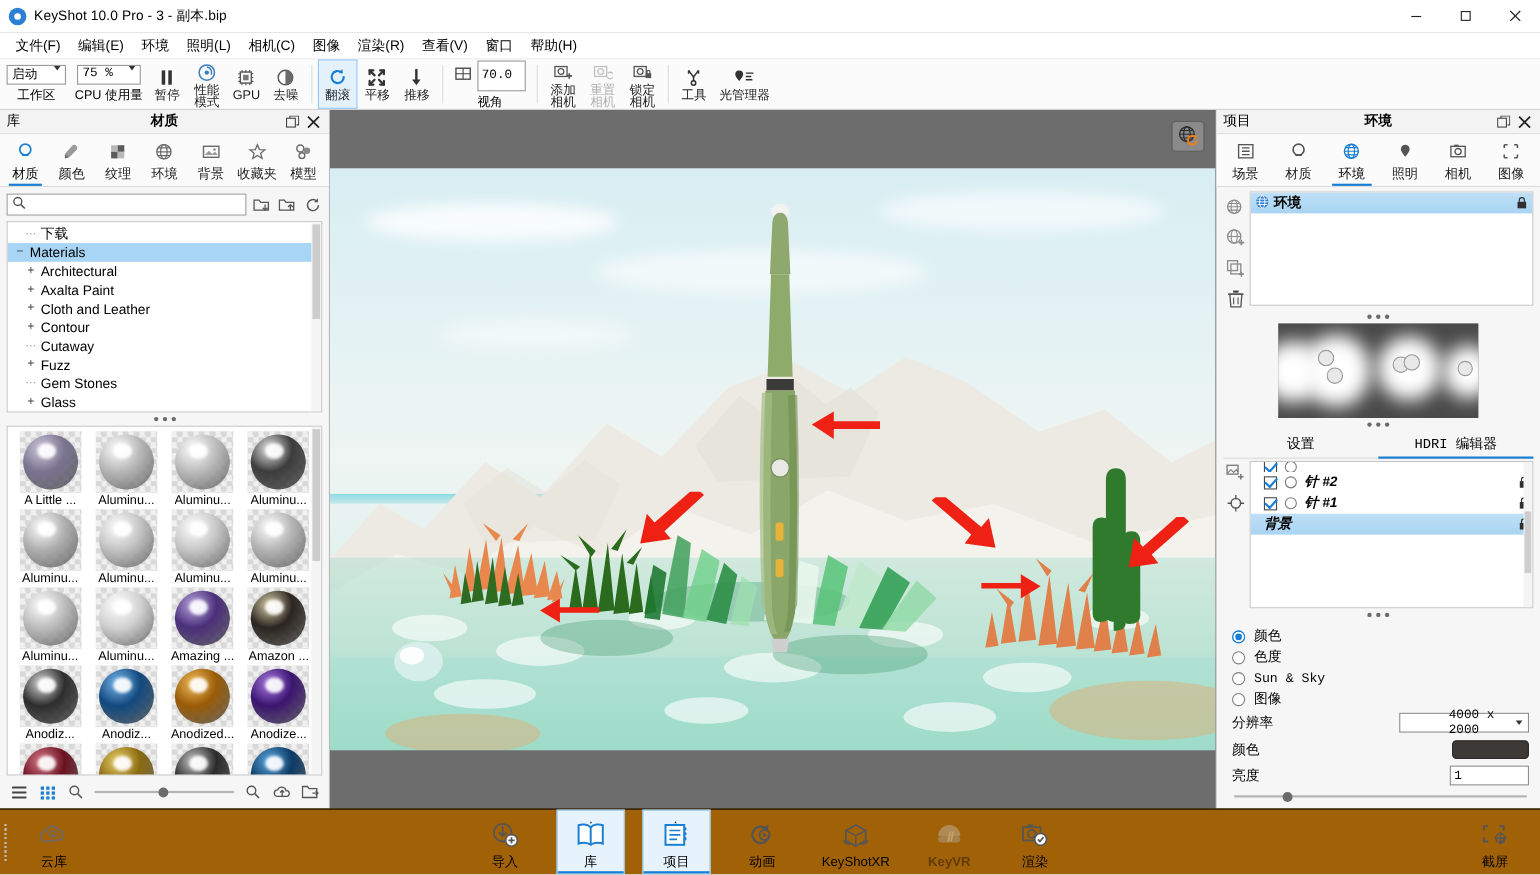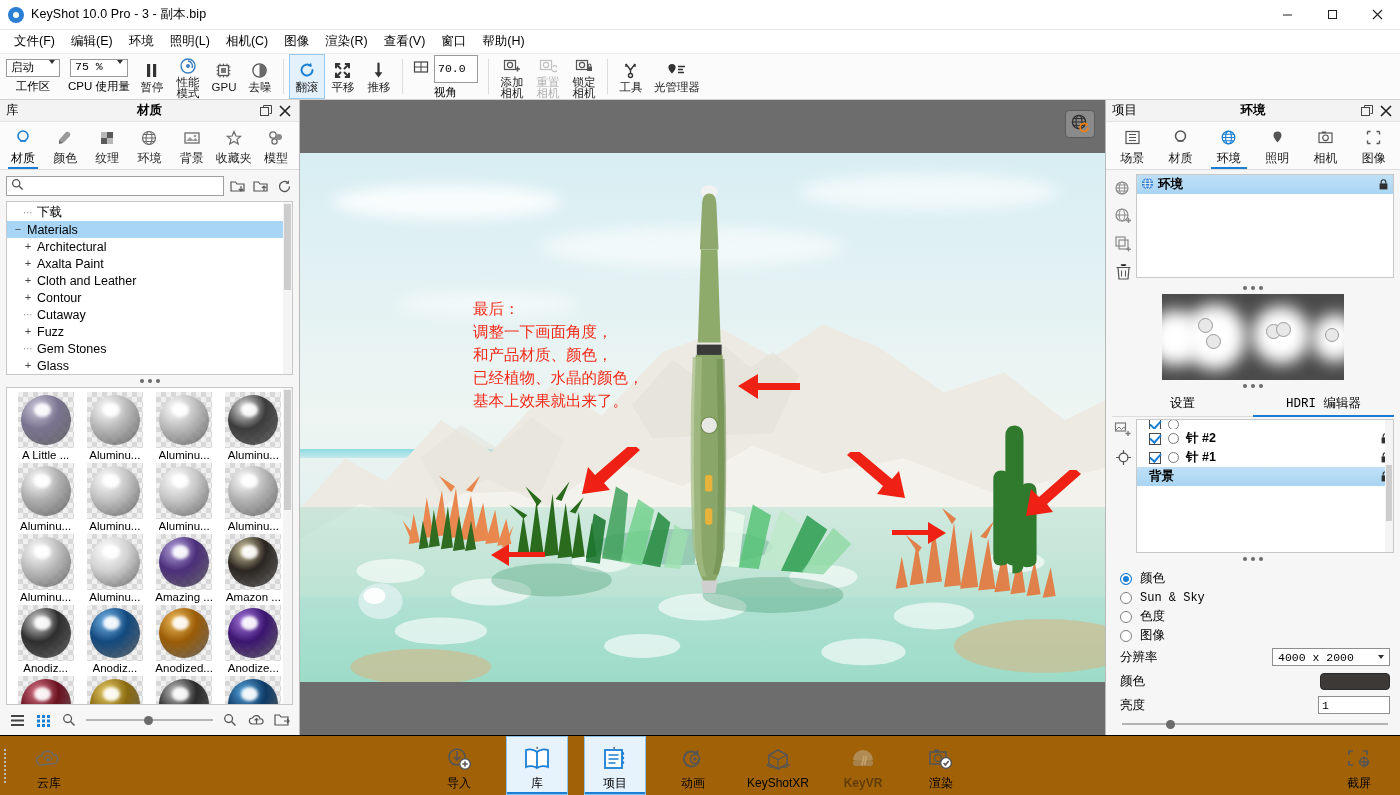--- a/index.html
+++ b/index.html
@@ -243,21 +243,21 @@
   .subtabs {
     display: flex; justify-content: center; gap: 0; border-bottom: 1px solid #dcdcdc; flex: 0 0 22px;
     align-items: stretch; margin: 0 6px;
   }
   .subtab {
     flex: 1; text-align: center; font-size: 12.5px; padding: 3px 0 4px; cursor: default; position: relative;
   }
   .subtab.sel::after { content:''; position:absolute; left:0; right:0; bottom:-1px; height:2px; background:#1a7fd4; }
   .subtab.sel { font-family: "Liberation Mono", monospace; }
 
-  .scene-tree-area { display: flex; padding: 2px 6px 0 4px; flex: 0 0 auto; }
+  .scene-tree-area { display: flex; padding: 2px 6px 0 4px; flex: 0 0 auto; font-style: italic; }
   .scene-tree {
     flex: 1; border: 1px solid #c8c8c8; background: #fff; height: 134px; position: relative; overflow: hidden;
   }
   .st-row {
     height: 19px; display: flex; align-items: center; font-size: 12.5px; padding-left: 12px; cursor: default;
   }
   .st-row.sel { background: linear-gradient(180deg,#bfe0f7,#a9d4f3); }
   .st-check {
     width: 12px; height: 12px; border: 1px solid #4a4a4a; background: #fff; margin-right: 7px;
     display: flex; align-items: center; justify-content: center; position: relative;
@@ -281,21 +281,21 @@
     margin-right: 8px; position: relative;
   }
   .rad.on { border-color: #1a7fd4; background: #1a7fd4; box-shadow: inset 0 0 0 2px #fff; }
   .field-row { display: flex; align-items: center; height: 24px; }
   .field-row .flabel { width: 130px; }
   .field-row .fctl { flex: 1; display: flex; justify-content: flex-end; }
   .sel-box {
     width: 118px; height: 18px; border: 1px solid #8e8e8e; background: #fff; display: flex;
     align-items: center; padding: 0 2px 0 5px; font-size: 11.5px; font-family: "Liberation Mono", monospace;
   }
-  .sel-box .sv { flex: 1; }
+  .sel-box .sv { flex: 1; margin-left: 39px; }
   .sel-box .sarrow {
     width: 0; height: 0; border-left: 3.5px solid transparent; border-right: 3.5px solid transparent;
     border-top: 4px solid #333; margin-right: 3px;
   }
   .color-swatch { width: 70px; height: 17px; border-radius: 4px; background: #3c3936; border: 1px solid #2a2a2a; }
   .val-box {
     width: 72px; height: 18px; border: 1px solid #8e8e8e; background: #fff; font-size: 11.5px;
     padding: 1px 3px; font-family: "Liberation Mono", monospace;
   }
   .slider-row { height: 14px; display: flex; align-items: center; position: relative; padding: 0 2px; }
@@ -1022,25 +1022,20 @@
           <svg class="arrow" style="left:67.5%;top:56.5%;width:66px;height:48px" viewBox="0 0 66 48">
             <path d="M4 3 L40 34 L34 42 L62 46 L56 19 L49 27 L12 -4 Z" fill="#ee2114"></path>
           </svg>
           <svg class="arrow" style="left:73.5%;top:69.5%;width:56px;height:26px" viewBox="0 0 56 26">
             <path d="M0 14 L36 14 L36 23 L54 12 L36 1 L36 9 L0 9 Z" fill="#ee2114"></path>
           </svg>
           <svg class="arrow" style="left:90%;top:60%;width:58px;height:48px" viewBox="0 0 58 48">
             <path d="M56 4 L22 34 L28 42 L1 46 L6 19 L14 27 L48 -3 Z" fill="#ee2114"></path>
           </svg>
 
-          <div class="annot" style="left:21.5%;top:27.5%">最后：
-调整一下画面角度，
-和产品材质、颜色，
-已经植物、水晶的颜色，
-基本上效果就出来了。</div>
         </div>
 
         <div class="vp-topbar-btn">
           <span>
             <svg width="20" height="20" viewBox="0 0 20 20">
               <circle cx="9" cy="9" r="6.6" fill="none" stroke="#2d2d2d" stroke-width="1.3"></circle>
               <ellipse cx="9" cy="9" rx="3" ry="6.6" fill="none" stroke="#2d2d2d" stroke-width="1.1"></ellipse>
               <path d="M2.5 9h13M3.5 5.6h11M3.5 12.4h11" stroke="#2d2d2d" stroke-width="1"></path>
               <path d="M18 14.5a4 4 0 1 1-1.4-3.1" fill="none" stroke="#f08010" stroke-width="1.8"></path>
               <path d="M17.8 9.6v3.2h-3z" fill="#f08010"></path>
@@ -1276,25 +1271,25 @@
           <i></i>
         </div>
 
       <div class="env-settings">
         <div class="radio-row">
           <span class="rad on"></span>
           <span>颜色</span>
         </div>
         <div class="radio-row">
           <span class="rad"></span>
-          <span style="font-family:'Liberation Mono',monospace;font-size:12px">Sun &amp; Sky</span>
+          <span>色度</span>
         </div>
         <div class="radio-row">
           <span class="rad"></span>
-          <span>色度</span>
+          <span style="font-family:'Liberation Mono',monospace;font-size:12px">Sun &amp; Sky</span>
         </div>
         <div class="radio-row">
           <span class="rad"></span>
           <span>图像</span>
         </div>
 
         <div class="field-row">
           <div class="flabel">分辨率</div>
           <div class="fctl">
             <div class="sel-box">

